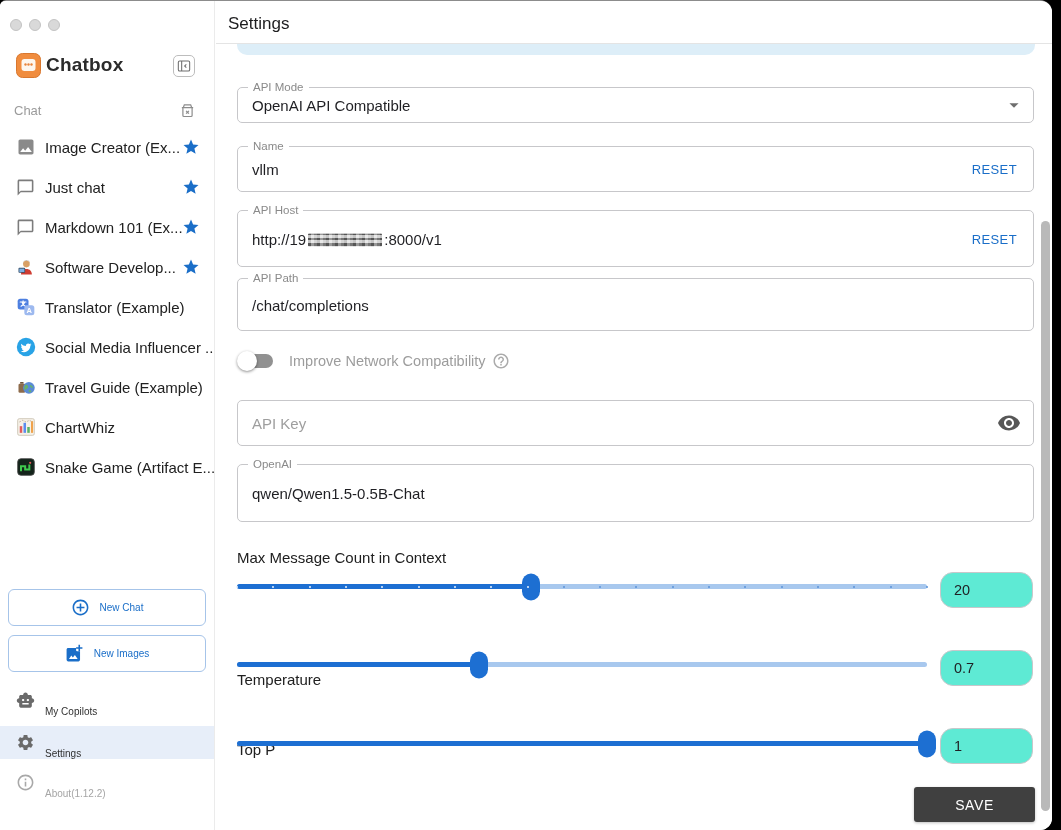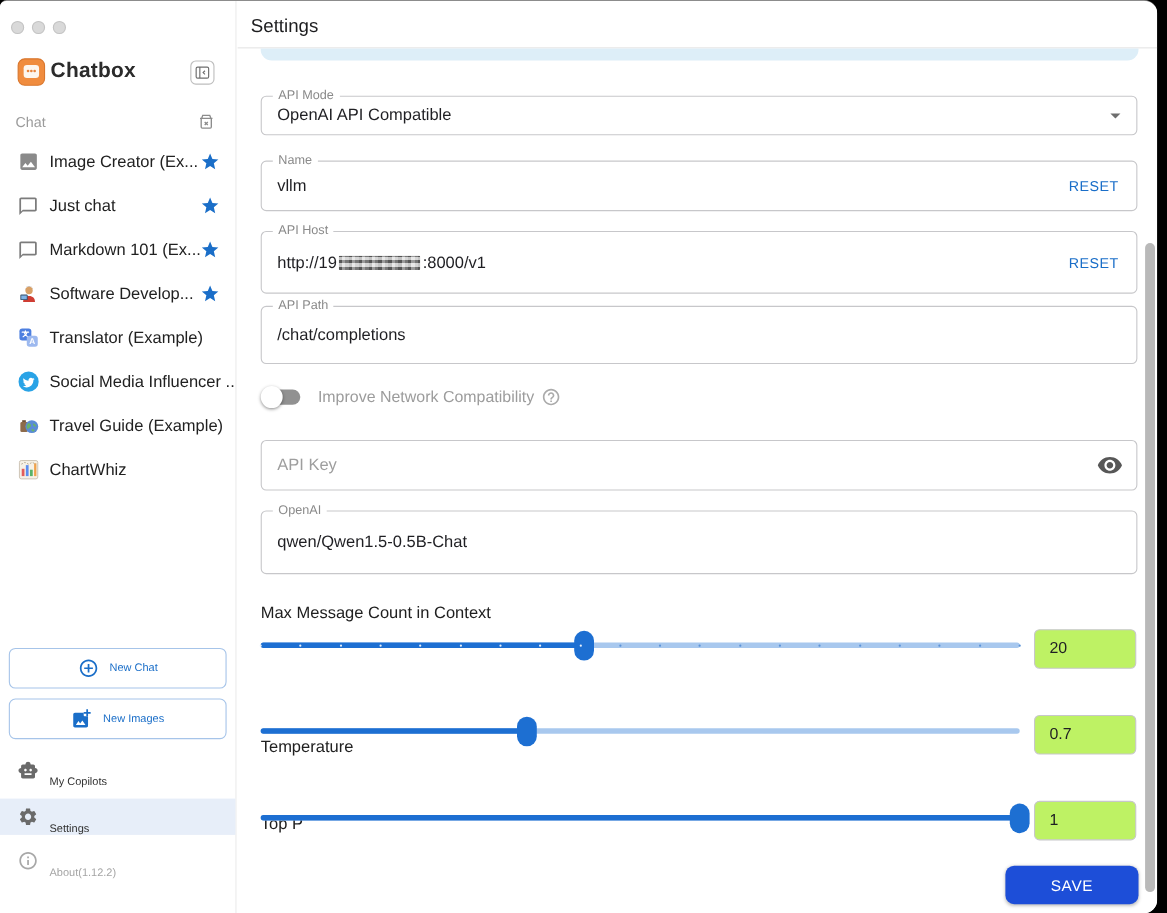--- a/index.html
+++ b/index.html
@@ -55,26 +55,26 @@
   .switch .track{position:absolute;left:2px;right:2px;top:3px;height:14px;border-radius:7px;background:#919191;}
   .switch .knob{position:absolute;left:0;top:0;width:20px;height:20px;border-radius:50%;background:#fff;box-shadow:0 1px 3px rgba(0,0,0,.45);}
   .toggle-lbl{margin-left:14px;font-size:14.5px;color:#9c9c9c;}
   .help-ic{margin-left:6px;width:18px;height:18px;}
   .sl-label{position:absolute;left:21px;font-size:15px;color:#202020;}
   .sl-track{position:absolute;left:21px;width:690px;height:5px;border-radius:3px;background:#a8c8ee;}
   .sl-fill{position:absolute;left:0;top:0;bottom:0;background:#1d6fd2;border-radius:3px;}
   .sl-thumb{position:absolute;top:50%;width:18px;height:27px;border-radius:10px;background:#1d6fd2;transform:translate(-50%,-50%);cursor:grab;}
   .mark{position:absolute;top:50%;width:2px;height:2px;border-radius:50%;background:#5b93d8;transform:translate(-50%,-50%);}
   .mark.in{background:#eaf2fc;}
-  .sl-box{position:absolute;left:724px;width:93px;height:36px;border:1px solid #c7c7ca;border-radius:5px;box-sizing:border-box;
-    font-size:14.5px;color:#1f1f23;display:flex;align-items:center;padding-left:13px;background:#bef264;text-align:right;}
+  .sl-box{position:absolute;left:724px;width:93px;height:36px;border:1px solid #c7c7ca;border-radius:13px;box-sizing:border-box;
+    font-size:14.5px;color:#1f1f23;display:flex;align-items:center;padding-left:13px;background:#5eead4;text-align:right;}
   #lab0{top:548px;} #trk0{top:583px;} #box0{top:571px;}
   #lab1{top:626px;margin-top:44px;} #trk1{top:661px;} #box1{top:649px;}
   #lab2{top:740px;} #trk2{top:740px;} #box2{top:727px;}
-  .save-btn{position:absolute;left:698px;top:786px;width:121px;height:35px;background:#1d4ed8;border:none;border-radius:8px;
+  .save-btn{position:absolute;left:698px;top:786px;width:121px;height:35px;background:#404040;border:none;border-radius:3px;
     color:#fff;font-size:14px;letter-spacing:.6px;font-family:inherit;cursor:pointer;box-shadow:0 1px 3px rgba(0,0,0,.25);}
   .scroll-thumb{position:absolute;left:825px;top:220px;width:9px;height:590px;border-radius:5px;background:#b9b9b9;}
   svg{display:block;}
 </style>
 </head>
 <body>
 
 <div class="window">
 
   <aside class="sidebar">
@@ -209,20 +209,30 @@
             <svg viewBox="0 0 24 24" width="20" height="20">
               <rect x="2" y="2" width="20" height="20" rx="2" fill="#f6f1e7" stroke="#c9c0b0"></rect>
               <rect x="4.5" y="11" width="3" height="8" fill="#e25c5c"></rect>
               <rect x="9" y="7" width="3" height="12" fill="#5b8def"></rect>
               <rect x="13.5" y="12" width="3" height="7" fill="#58b368"></rect>
               <rect x="18" y="5" width="2.5" height="14" fill="#f0a24b"></rect>
               <path d="M4 6l4-2 4 2 4-2 4 2" stroke="#b7aa92" stroke-width="1" fill="none" stroke-dasharray="2 1.5"></path>
             </svg>
           </span>
           <span class="clabel">ChartWhiz</span>
+        </div>
+        <div class="chat-item">
+          <span class="cicon">
+            <svg viewBox="0 0 24 24" width="20" height="20">
+              <rect x="2" y="2" width="20" height="20" rx="4" fill="#13231a" stroke="#4a4a4a"></rect>
+              <path d="M6 17v-6h5v4h5V9" stroke="#3fca4e" stroke-width="2.4" fill="none"></path>
+              <circle cx="17" cy="7" r="1.3" fill="#e25c5c"></circle>
+            </svg>
+          </span>
+          <span class="clabel">Snake Game (Artifact E...</span>
         </div>
       </div>
 
     <button class="side-btn" id="new-chat">
       <span>
         <svg viewBox="0 0 24 24" width="19" height="19" fill="#1a6ec8">
             <path d="M13 7h-2v4H7v2h4v4h2v-4h4v-2h-4V7zm-1-5C6.48 2 2 6.48 2 12s4.48 10 10 10 10-4.48 10-10S17.52 2 12 2zm0 18c-4.41 0-8-3.59-8-8s3.59-8 8-8 8 3.59 8 8-3.59 8-8 8z"></path>
           </svg>
       </span>
       <span class="blabel">New Chat</span>

